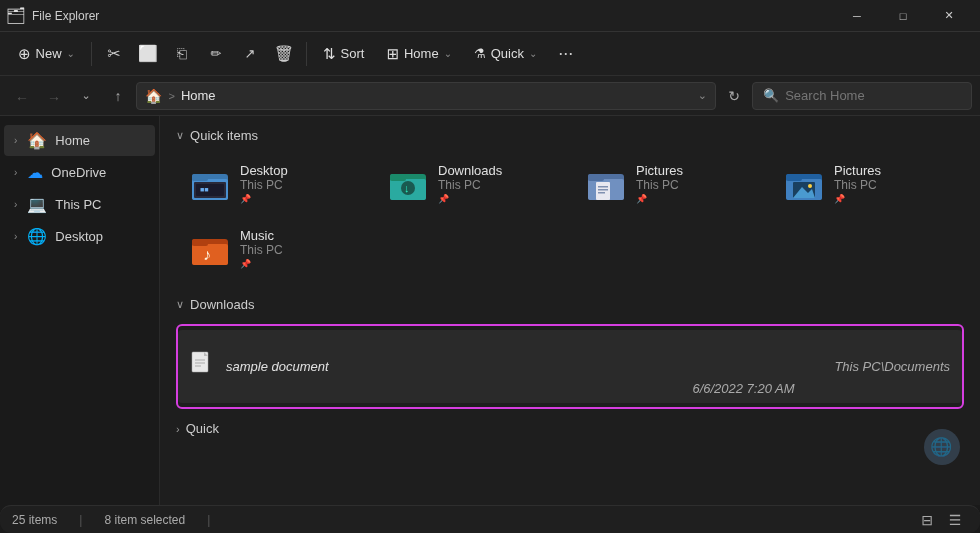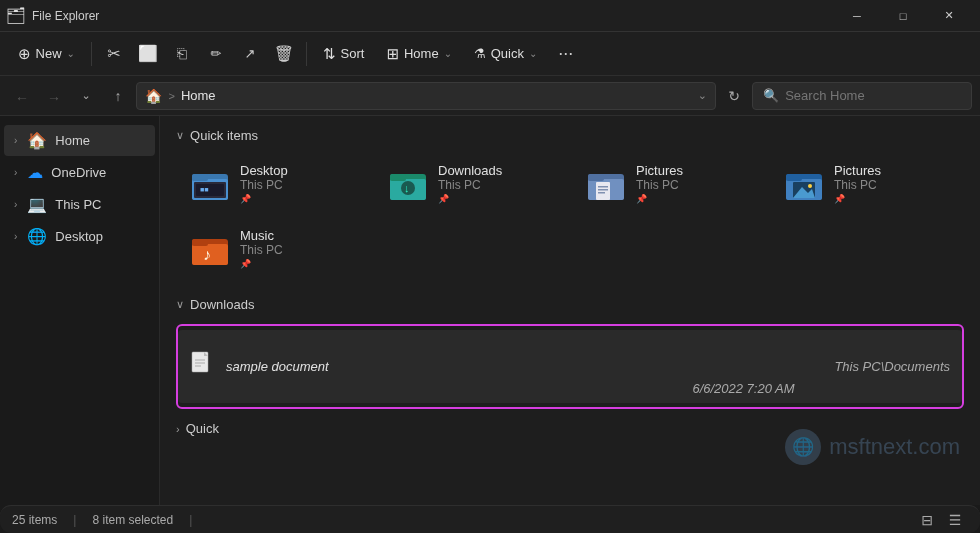--- a/index.html
+++ b/index.html
@@ -286,21 +286,21 @@
     
     .status-bar {
       display: flex;
       align-items: center;
       background: #1f1f1f;
       height: 28px;
       padding: 0 12px;
       border-top: 1px solid #2e2e2e;
       font-size: 12px;
       color: #aaa;
-      gap: 16px;
+      gap: 22px;
       border-radius: 11px;
     }
     .status-sep { color: #555; }
     .status-right {
       margin-left: auto;
       display: flex; gap: 2px;
     }
     .view-btn {
       width: 26px; height: 22px;
       display: flex; align-items: center; justify-content: center;
@@ -546,21 +546,20 @@
       <div class="recent-header">
         <span class="recent-chevron">›</span>
         <span>Quick</span>
       </div>
     </div>
 
   </div>
 
   <div class="watermark">
     <div class="watermark-icon">🌐</div>
-    <span>msftnext.com</span>
   </div>
 </div>
 
 <div class="status-bar">
   <span>25 items</span>
   <span class="status-sep">|</span>
   <span>8 item selected</span>
   <span class="status-sep">|</span>
   <div class="status-right">
     <div class="view-btn">⊟</div>

